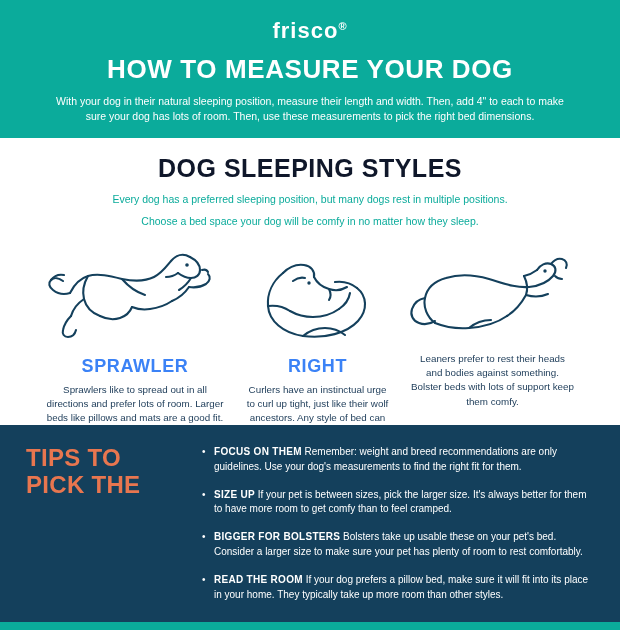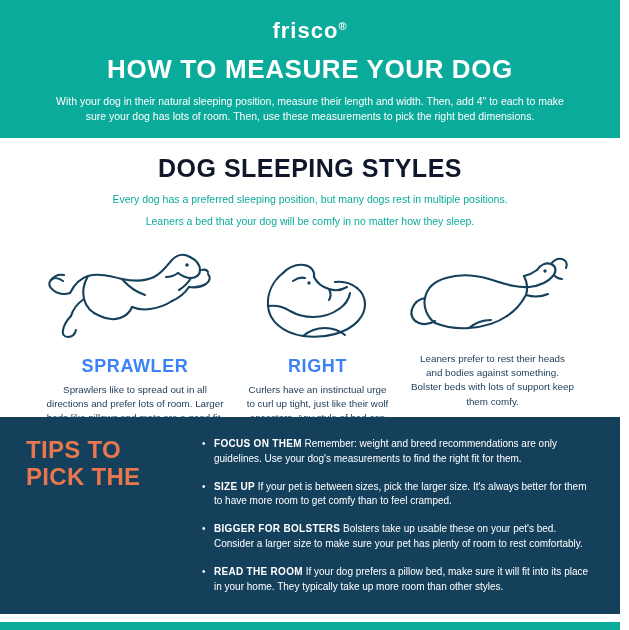--- a/index.html
+++ b/index.html
@@ -86,21 +86,21 @@
   .card-text{
     color:#1b3a57;
     font-size:9.8px;
     line-height:1.45;
     padding:0 6px;
   }
 
   
   .tips{
     position:absolute;
-    left:0;right:0;bottom:16px;
+    left:0;right:0;bottom:8px;
     height:197px;
     background:#14405c;
     color:#ffffff;
     display:flex;
     padding:20px 26px 0 26px;
     box-sizing:border-box;
   }
   .tips-heading{
     color:#e8764f;
     font-size:24px;
@@ -145,21 +145,21 @@
 
   <div class="header">
     <div class="brand"><span>frisco</span><span class="dot">®</span></div>
     <div class="header-title">HOW TO MEASURE YOUR DOG</div>
     <div class="header-sub">With your dog in their natural sleeping position, measure their length and width. Then, add 4" to each to make sure your dog has lots of room. Then, use these measurements to pick the right bed dimensions.</div>
   </div>
 
   <div class="styles">
     <div class="styles-title">DOG SLEEPING STYLES</div>
     <div class="styles-sub">Every dog has a preferred sleeping position, but many dogs rest in multiple positions.</div>
-    <div class="styles-sub">Leaners a bed that your dog will be comfy in no matter how they sleep.</div>
+    <div class="styles-sub">Choose a bed space your dog will be comfy in no matter how they sleep.</div>
 
     <div class="cards">
 
       <div class="card">
         <div class="card-art">
           <svg width="190" height="108" viewBox="0 0 190 108" fill="none" stroke="#14405c" stroke-width="2.1" stroke-linecap="round" stroke-linejoin="round">
             <path d="M150 14 C143 10 136 12 131 18 C126 24 122 30 114 34 C104 39 92 38 82 36 C70 33 58 30 48 33 C38 36 33 44 30 50"></path>
             <path d="M150 14 C156 17 160 22 160 27 C160 32 156 35 151 35 C146 35 142 33 138 30"></path>
             <path d="M151 35 C148 40 144 44 139 47"></path>
             <path d="M138 30 C134 33 130 34 126 34"></path>

